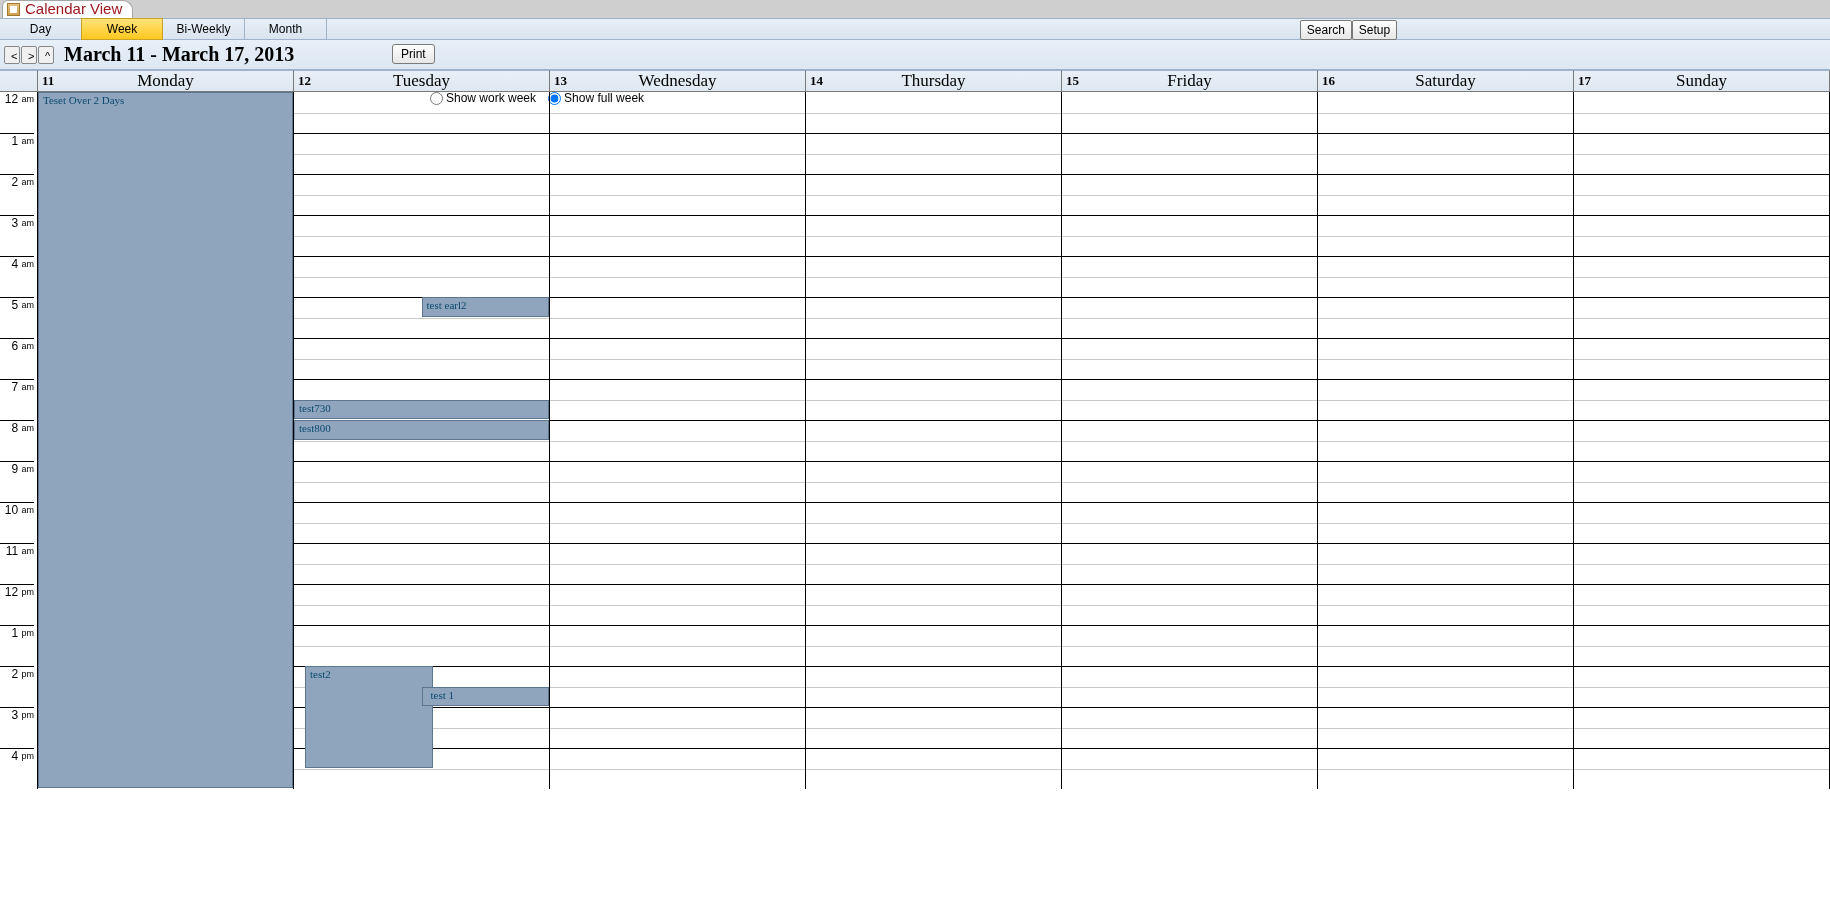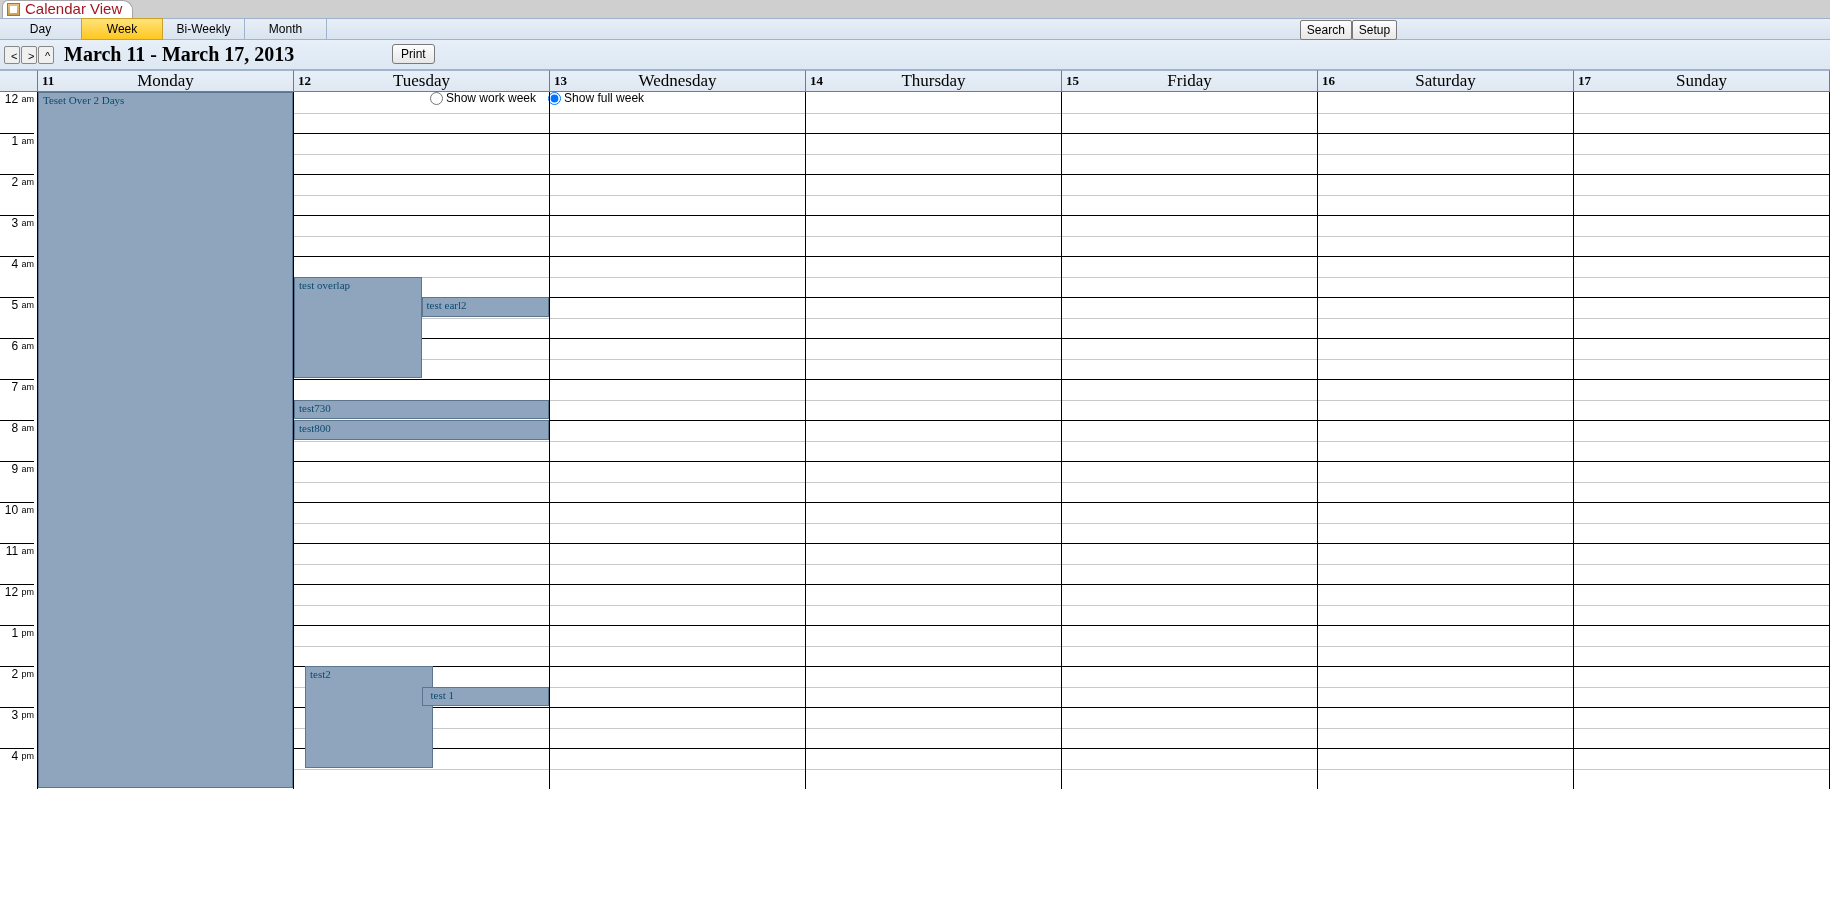--- a/index.html
+++ b/index.html
@@ -304,21 +304,20 @@
           <div class="slot"></div>
           <div class="slot half"></div>
           <div class="slot"></div>
           <div class="slot half"></div>
           <div class="slot"></div>
           <div class="slot half"></div>
           <div class="slot"></div>
           <div class="slot half"></div>
           <div class="slot"></div>
           <div class="slot half"></div>
-          <div class="event" style="top: 184.5px; height: 101.5px; left: 0%; width: calc(50% + 0px);">test overlap</div>
           <div class="event" style="top: 205px; height: 19.5px; left: 50%; width: calc(50% + 0px);">test earl2</div>
           <div class="event" style="top: 307.5px; height: 19.5px; left: 0%; width: calc(100% + 0px);">test730</div>
           <div class="event" style="top: 328px; height: 19.5px; left: 0%; width: calc(100% + 0px);">test800</div>
           <div class="event" style="top: 574px; height: 101.5px; left: 0%; width: calc(50% + 0px); margin-left: 11px;">test2</div>
           <div class="event" style="top: 594.5px; height: 19.5px; left: 50%; width: calc(50% + 0px); padding-left: 8px;">test 1</div>
         </div>
         <div class="day-col">
           <div class="slot"></div>
           <div class="slot half"></div>
           <div class="slot"></div>

